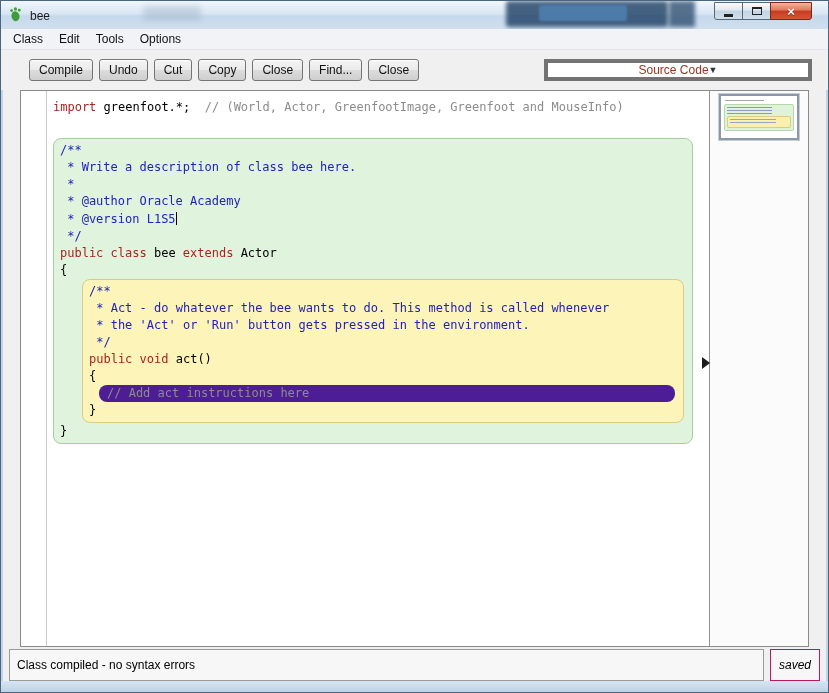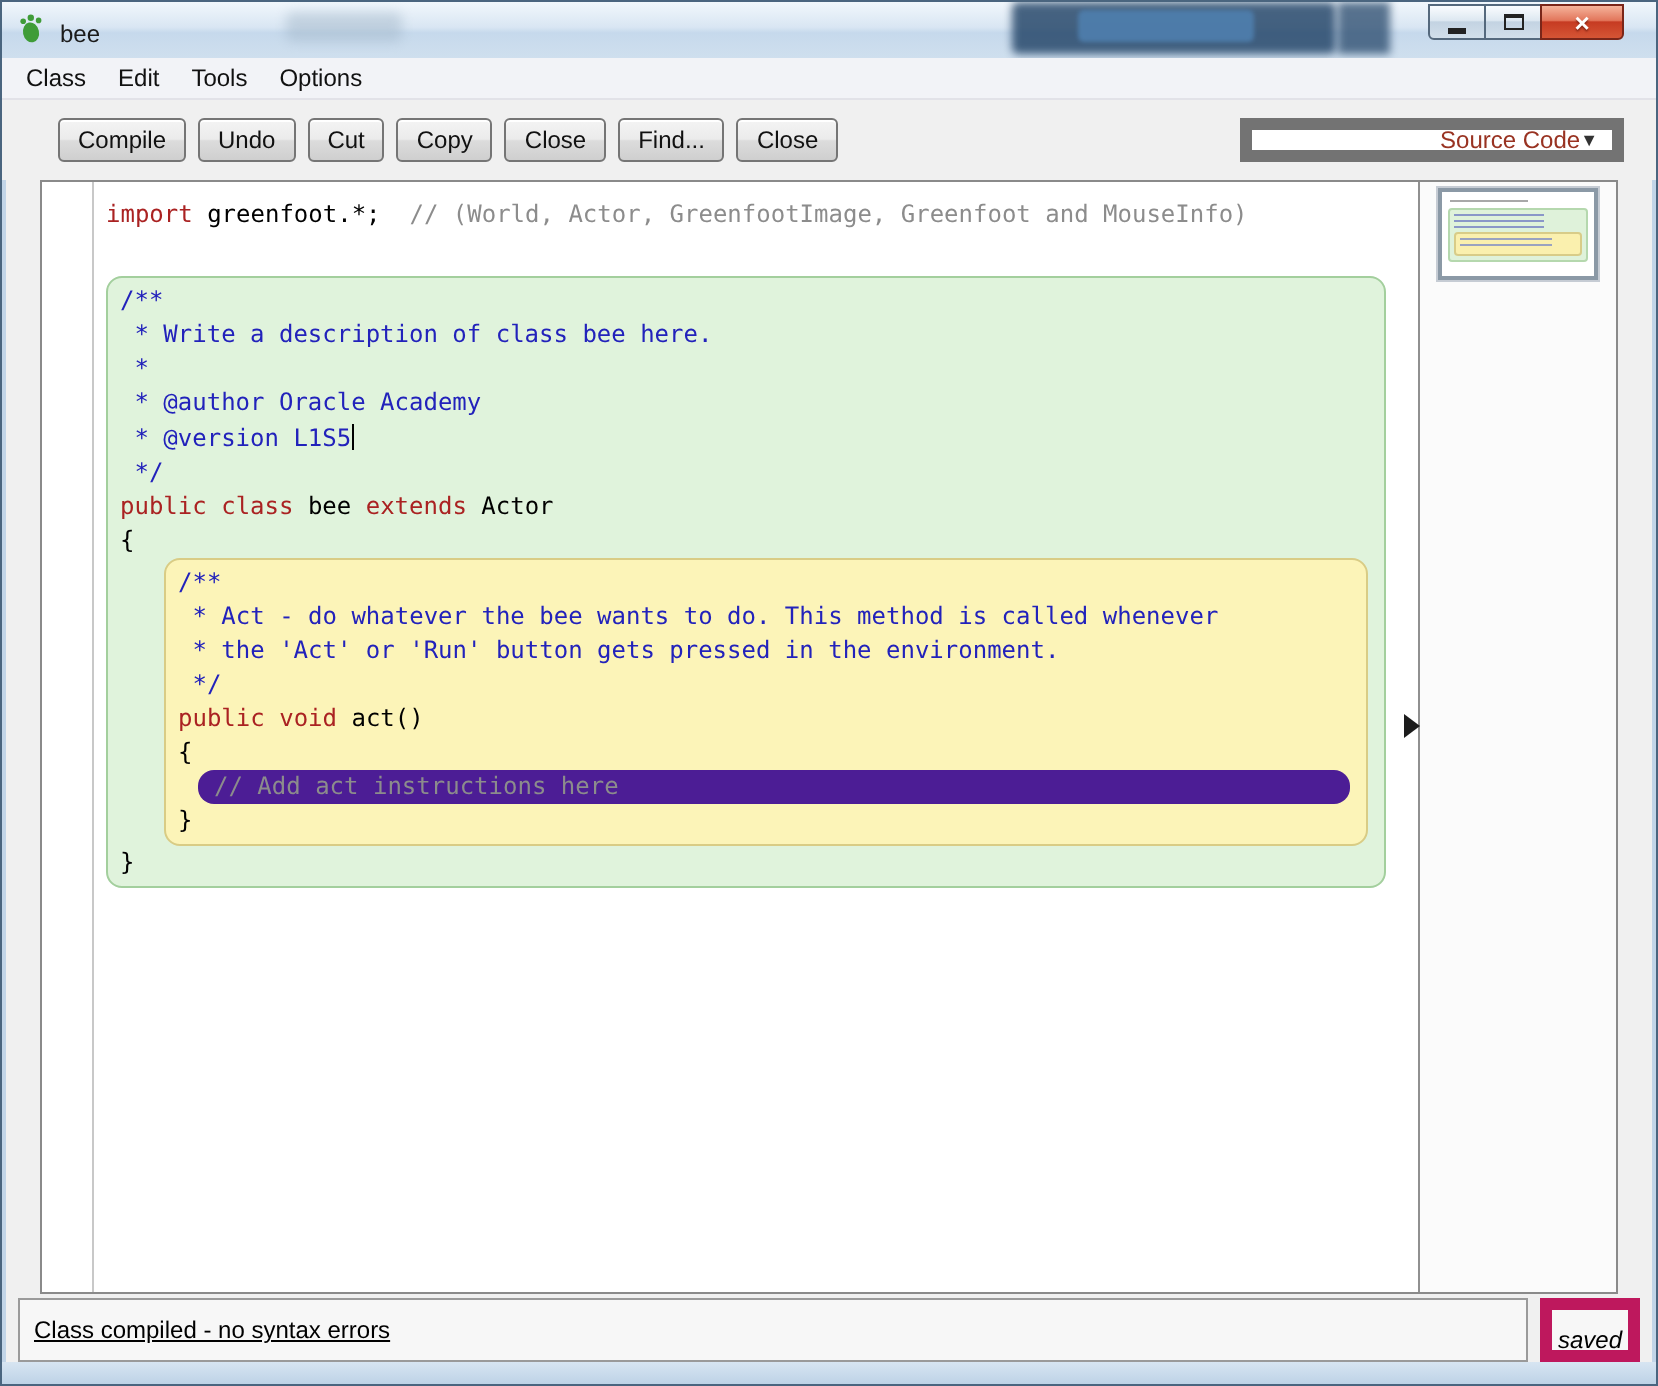--- a/index.html
+++ b/index.html
@@ -52,23 +52,23 @@
   
   .toolbar { height:40px; display:flex; align-items:center; gap:6px; padding-left:28px; background:#f0f0f0; }
   .tb-btn {
     font-family:"Liberation Sans",sans-serif; font-size:12px; color:#111;
     padding:3px 9px; height:22px; border:1px solid #757575; border-radius:3px;
     background: linear-gradient(180deg,#f4f4f4 0%,#ebebeb 48%,#dcdcdc 52%,#cfcfcf 100%);
     box-shadow: inset 0 1px 0 #ffffff;
     cursor:default;
   }
   .view-select {
-    margin-left:auto; margin-right:16px; width:192px; height:22px;
-    background:#fff; border:6px solid #737373;
-    display:flex; align-items:center; justify-content:flex-end; padding:0 7px;
+    margin-left:auto; margin-right:16px; width:268px; height:22px;
+    background:#fff; border:4px solid #737373;
+    display:flex; align-items:center; justify-content:center; padding:0 7px;
     cursor:default;
   }
   .view-select-label { font-size:12px; color:#993322; }
   .view-select-arrow { font-size:9px; color:#333; }
 
   
   .main {
     position:relative; margin:0 19px; height:557px;
     border:1px solid #8a8a8a; background:#fff; display:flex; overflow:hidden;
   }
@@ -113,24 +113,24 @@
   .nav-toggle {
     position:absolute; right:92px; top:266px; width:0; height:0;
     border:6px solid transparent; border-left:8px solid #1c1c1c; cursor:default;
   }
 
   
   .statusbar { display:flex; gap:6px; margin:2px 8px 0 8px; height:32px; }
   .status-box {
     flex:1; border:1px solid #9a9a9a; background:#f7f7f7;
     font-size:12px; color:#000; line-height:30px; padding-left:7px;
-    white-space:nowrap; overflow:hidden;text-decoration:underline;
+    white-space:nowrap; overflow:hidden;
   }
   .saved-box {
-    width:50px; border:6px solid #be185d; background:#f7f7f7;
+    width:50px; border:1px solid #be185d; background:#f7f7f7;
     font-size:12px; font-style:italic; color:#000; line-height:30px; text-align:center;
   }
 
   .bottomframe { height:13px; margin-top:0; background: linear-gradient(180deg,#d7e5f2,#b9cfe4); }
 </style>
 </head>
 <body>
 
 <div class="window">
 

